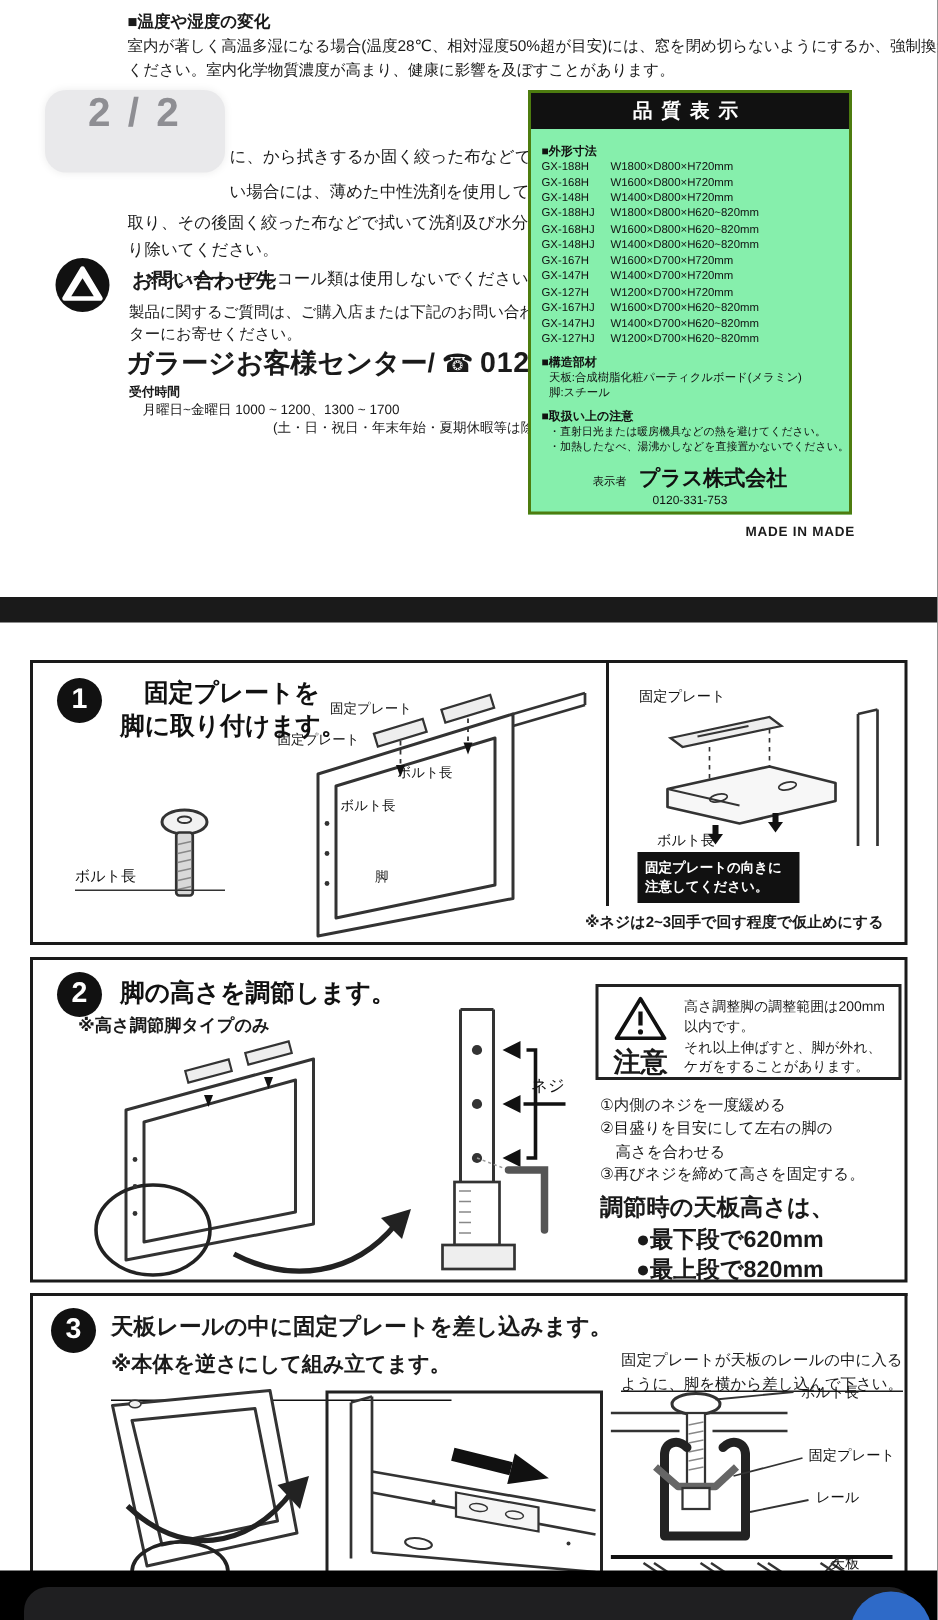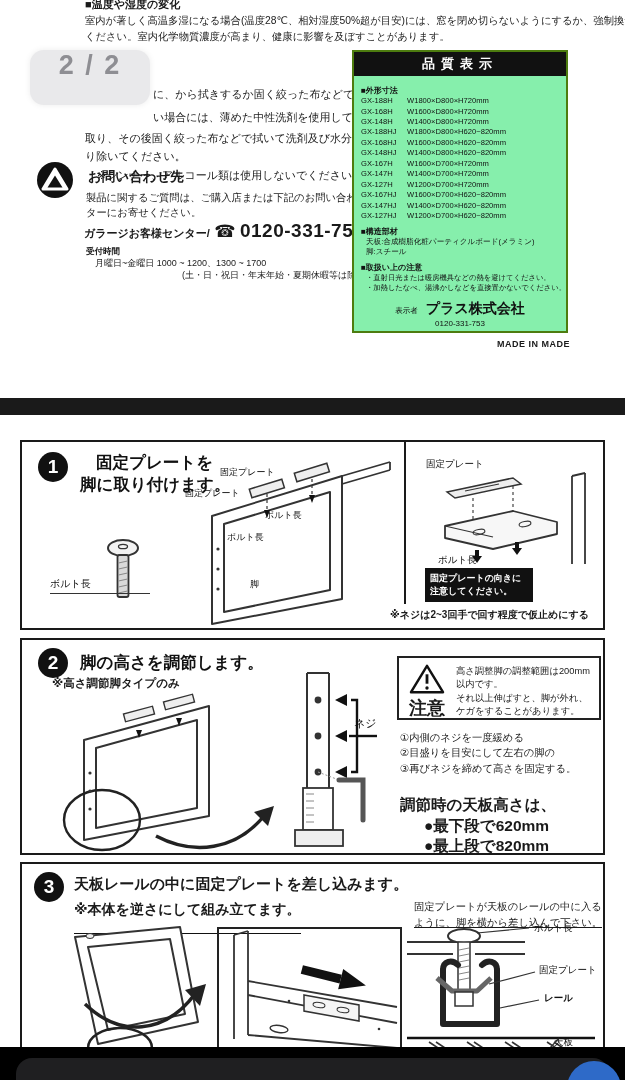--- a/index.html
+++ b/index.html
@@ -27,21 +27,21 @@
   .warn-black{background:#111;color:#fff;font-size:9px;font-weight:bold;line-height:1.45;padding:4px 5px;}
   .caution-box{border:2px solid #222;display:flex;padding:5px 6px;gap:7px;background:#fff;}
   .divline{background:#1a1a1a;}
   svg{display:block;}
 </style>
 </head>
 <body>
 
 <div class="stage">
 
-  <div class="abs" style="left:0;top:3px;width:625px;height:398px;">
+  <div class="abs" style="left:0;top:13px;width:625px;height:398px;">
 
     <div class="abs ink b nw" style="left:85px;top:-6px;font-size:11px;">■温度や湿度の変化</div>
     <div class="abs ink nw" style="left:85px;top:11px;font-size:10.3px;">室内が著しく高温多湿になる場合(温度28℃、相対湿度50%超が目安)には、窓を閉め切らないようにするか、強制換気を行って</div>
     <div class="abs ink nw" style="left:85px;top:27px;font-size:10.3px;">ください。室内化学物質濃度が高まり、健康に影響を及ぼすことがあります。</div>
 
     <div class="abs ink nw" style="left:153px;top:84px;font-size:11px;">に、から拭きするか固く絞った布などで拭いてく</div>
     <div class="abs ink nw" style="left:153px;top:107px;font-size:11px;">い場合には、薄めた中性洗剤を使用して拭き</div>
     <div class="abs ink nw" style="left:85px;top:128px;font-size:11px;">取り、その後固く絞った布などで拭いて洗剤及び水分を完全に取</div>
     <div class="abs ink nw" style="left:85px;top:146px;font-size:11px;">り除いてください。</div>
     <div class="abs ink nw" style="left:97px;top:165px;font-size:11px;">※シンナー、アルコール類は使用しないでください。</div>
@@ -54,21 +54,21 @@
       <svg width="38" height="38" viewBox="0 0 38 38">
         <circle cx="19" cy="19" r="18" fill="#111"></circle>
         <path d="M19 8 L31 28 L7 28 Z" fill="#fff" stroke="#fff" stroke-width="3" stroke-linejoin="round"></path>
         <path d="M19 14.5 L26.5 26.5 L11.5 26.5 Z" fill="#111"></path>
       </svg>
     </div>
     <div class="abs ink b nw" style="left:88px;top:165px;font-size:13.5px;">お問い合わせ先</div>
     <div class="abs ink nw" style="left:86px;top:188px;font-size:10.3px;">製品に関するご質問は、ご購入店または下記のお問い合わせセン</div>
     <div class="abs ink nw" style="left:86px;top:203px;font-size:10.3px;">ターにお寄せください。</div>
     <div class="abs ink nw" style="left:84px;top:217px;">
-      <span class="b" style="font-size:11px;">ガラージお客様センター/</span>
+      <span class="b" style="font-size:18px;">ガラージお客様センター/</span>
       <span style="font-size:17px;">☎</span>
       <span class="b" style="font-size:19px;letter-spacing:.5px;">0120-331-753</span>
     </div>
     <div class="abs ink b nw" style="left:86px;top:243px;font-size:8.5px;">受付時間</div>
     <div class="abs ink nw" style="left:95px;top:254px;font-size:9px;">月曜日~金曜日  1000 ~ 1200、1300 ~ 1700</div>
     <div class="abs ink nw" style="left:182px;top:266px;font-size:9px;">(土・日・祝日・年末年始・夏期休暇等は除く)</div>
 
     <div class="abs qbox" style="left:352px;top:47px;width:216px;height:283px;">
       <div class="qhead">品質表示</div>
       <div class="qbody">
@@ -316,20 +316,21 @@
         <div class="nw">高さ調整脚の調整範囲は200mm</div>
         <div class="nw">以内です。</div>
         <div class="nw">それ以上伸ばすと、脚が外れ、</div>
         <div class="nw">ケガをすることがあります。</div>
       </div>
     </div>
 
     <div class="abs ink" style="left:378px;top:90px;font-size:10.3px;line-height:1.5;">
       <div class="nw">①内側のネジを一度緩める</div>
       <div class="nw">②目盛りを目安にして左右の脚の</div>
+      <div class="nw">　高さを合わせる</div>
       <div class="nw">③再びネジを締めて高さを固定する。</div>
     </div>
 
     <div class="abs ink b nw" style="left:378px;top:155px;font-size:15.5px;">調節時の天板高さは、</div>
     <div class="abs ink b nw" style="left:402px;top:176px;font-size:15.5px;">●最下段で620mm</div>
     <div class="abs ink b nw" style="left:402px;top:196px;font-size:15.5px;">●最上段で820mm</div>
   </div>
 
   <div class="sec-box" style="top:862px;height:186px;border-bottom:none;">
     <div class="step-badge abs" style="left:12px;top:8px;">
@@ -415,21 +416,21 @@
         <g stroke="#333" stroke-width="1.2">
           <line x1="70" y1="7" x2="122" y2="2"></line>
           <line x1="82" y1="58" x2="128" y2="46"></line>
           <line x1="93" y1="82" x2="132" y2="74"></line>
           <line x1="152" y1="112" x2="143" y2="122"></line>
         </g>
       </svg>
     </div>
     <div class="abs lbl" style="left:512px;top:58px;">ボルト長</div>
     <div class="abs lbl" style="left:517px;top:100px;">固定プレート</div>
-    <div class="abs lbl" style="left:522px;top:128px;font-weight:bold;">レール</div>
+    <div class="abs lbl" style="left:522px;top:128px;">レール</div>
     <div class="abs lbl" style="left:532px;top:172px;">天板</div>
   </div>
 
   <div class="abs" style="left:0;top:1047px;width:625px;height:33px;background:#000;"></div>
   <div class="abs" style="left:16px;top:1058px;width:593px;height:26px;background:#1f1f21;border-radius:16px 16px 0 0;"></div>
   <div class="abs" style="left:567px;top:1061px;width:54px;height:54px;border-radius:50%;background:#2e6ac8;"></div>
 
 </div>
 
 </body></html>

